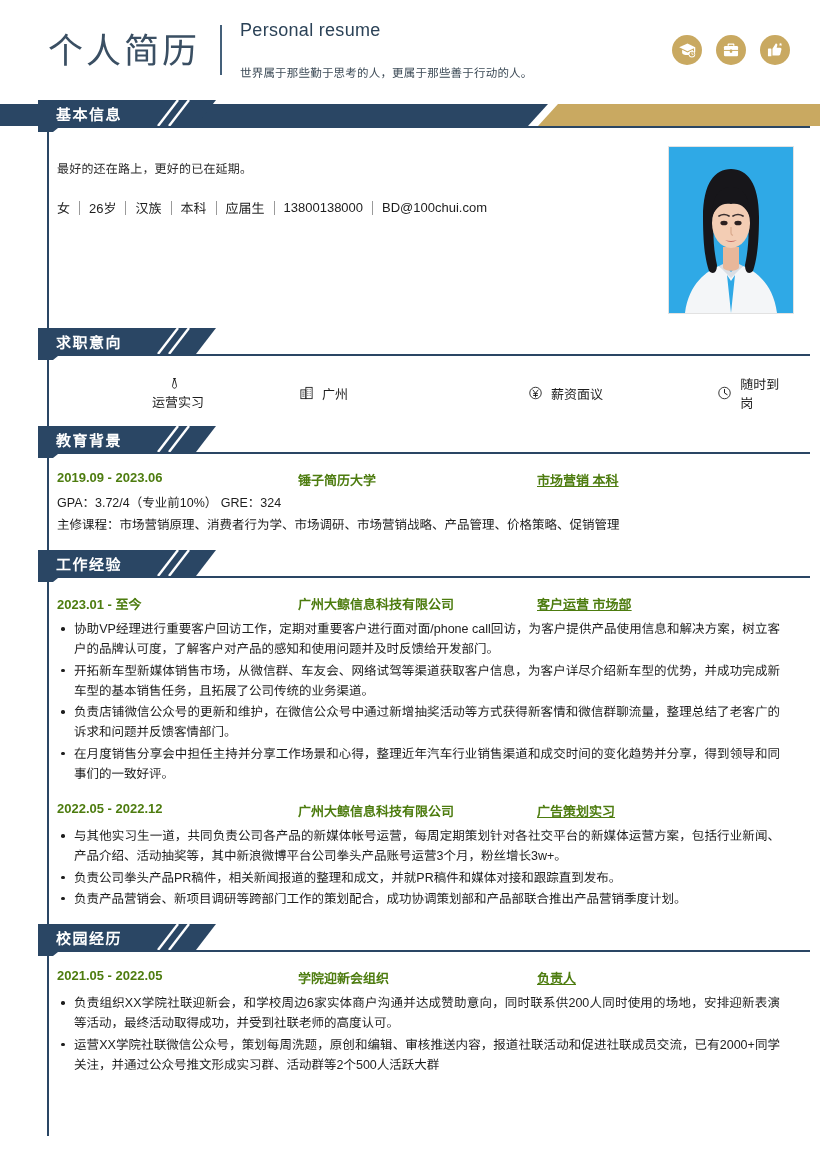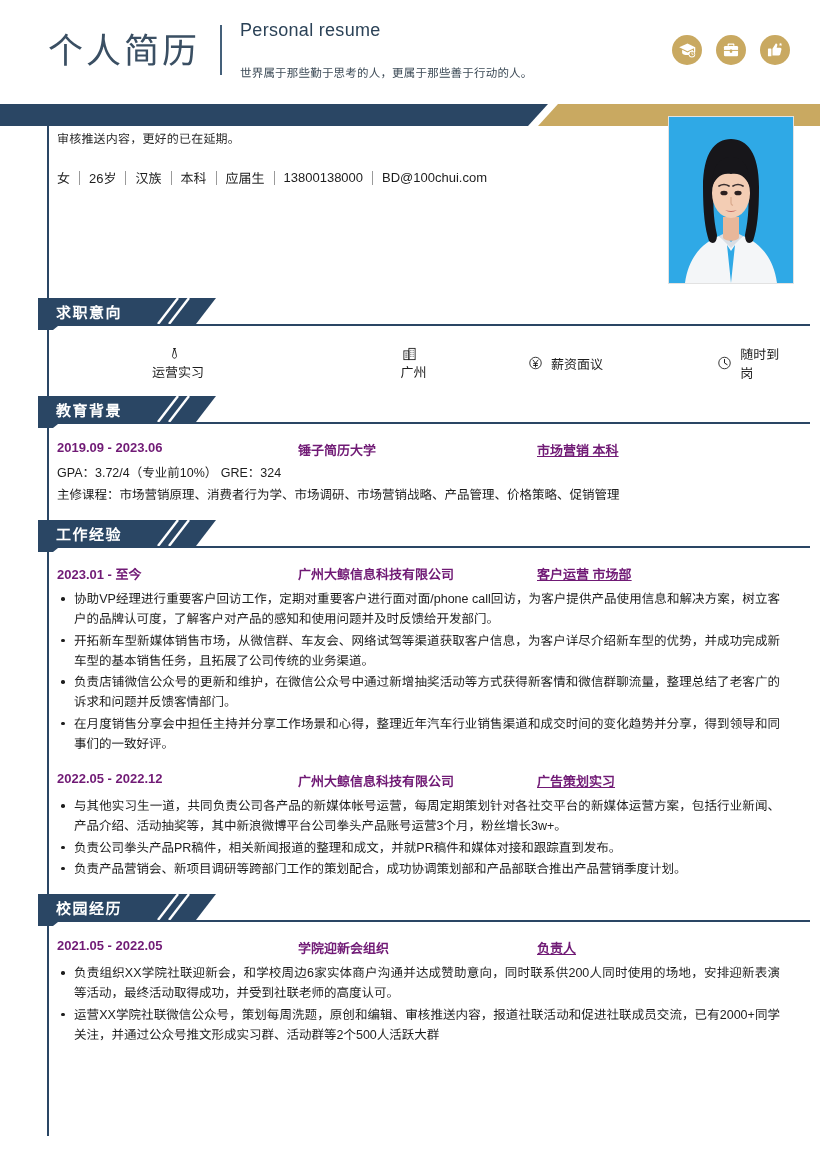--- a/index.html
+++ b/index.html
@@ -178,31 +178,31 @@
     align-items: center;
   }
   .intent-item {
     display: flex;
     align-items: center;
     font-size: 13px;
     color: #1d1d1d;
   }
   .intent-item .ico { margin-right: 8px; display: flex; align-items: center; }
   .intent-item:nth-child(1) { width: 243px; flex-direction: column; }
-  .intent-item:nth-child(2) { width: 230px; flex-direction: column; }
+  .intent-item:nth-child(2) { width: 230px; }
   .intent-item:nth-child(3) { width: 190px; }
 
   
   .entry { padding-top: 4px; }
   .entry + .entry { padding-top: 16px; }
   .entry-head {
     display: flex;
     font-size: 13px;
     font-weight: bold;
-    color: #701a75;
+    color: #4d7c0f;
     padding-bottom: 4px;
   }
   .eh-date { width: 241px; flex: 0 0 auto; }
   .eh-org  { width: 239px; flex: 0 0 auto; }
   .eh-role { flex: 1 1 auto; text-decoration: underline; }
 
   ul.blist {
     margin: 2px 12px 0 0;
     padding: 0;
     list-style: none;
@@ -274,24 +274,34 @@
 </div>
 
 <svg class="ribbon" width="820" height="22" viewBox="0 0 820 22">
   <polygon points="0,0 548,0 528,22 0,22" fill="#2a4664"></polygon>
   <polygon points="558,0 820,0 820,22 538,22" fill="#c9a961"></polygon>
 </svg>
 
 <div class="spine"></div>
 
 <div class="section">
+  <div class="band">
+    <svg width="772" height="32" viewBox="0 0 772 32" preserveAspectRatio="none">
+      <polygon points="0,0 178,0 158,26 0,26" fill="#2a4664"></polygon>
+      <line x1="131" y1="26" x2="151" y2="0" stroke="#ffffff" stroke-width="2.4"></line>
+      <line x1="120" y1="26" x2="140" y2="0" stroke="#ffffff" stroke-width="2.4"></line>
+      <rect x="0" y="26" width="772" height="2" fill="#2a4664"></rect>
+      <polygon points="0,28 20,28 0,44" fill="#2a4664"></polygon>
+    </svg>
+    <div class="band-label">基本信息</div>
+  </div>
 
   <div class="basic-wrap">
     <div class="basic-left">
-      <div class="motto">审核推送内容，更好的已在延期。</div>
+      <div class="motto">最好的还在路上，更好的已在延期。</div>
       <div class="meta">
         <span>女</span>
         <span class="sep"></span>
         <span>26岁</span>
         <span class="sep"></span>
         <span>汉族</span>
         <span class="sep"></span>
         <span>本科</span>
         <span class="sep"></span>
         <span>应届生</span>

